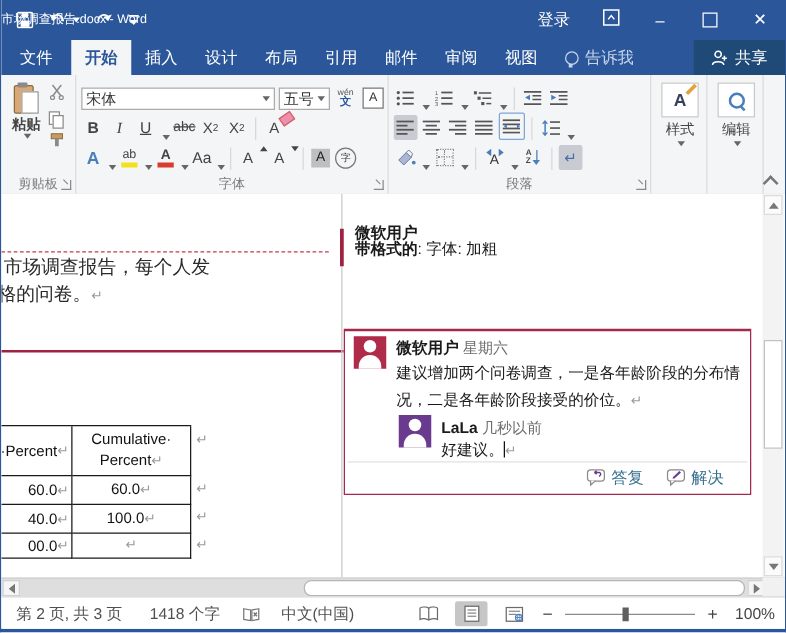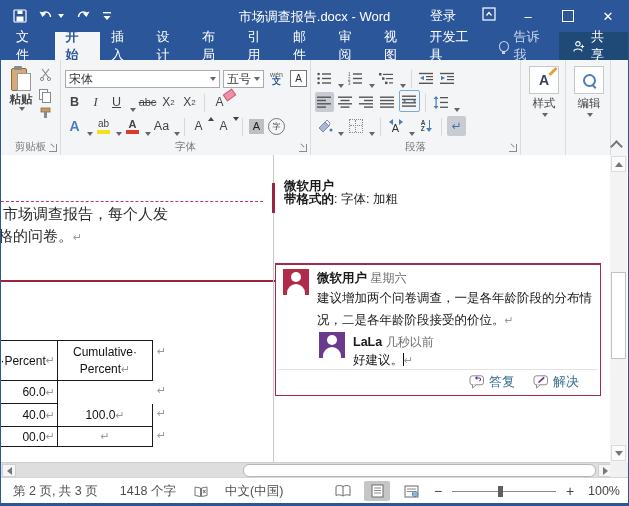--- a/index.html
+++ b/index.html
@@ -3,21 +3,21 @@
 <meta charset="utf-8">
 <style>
   html,body{margin:0;padding:0;background:#fff;}
   #window{position:relative;width:629px;height:506px;font-family:"Liberation Sans","DejaVu Sans",sans-serif;
     box-sizing:border-box;border-left:1px solid #2b579a;border-right:1px solid #2b579a;border-bottom:3px solid #2b579a;
     overflow:hidden;background:#fff;}
   
   .titlebar{position:absolute;left:0;top:0;right:0;height:32px;background:#2b579a;display:flex;align-items:center;color:#fff;}
   .qat{display:flex;align-items:center;gap:12px;padding-left:12px;}
   .qat .qbtn{display:flex;align-items:center;}
-  .title{position:absolute;left:0;right:0;top:8px;text-align:center;font-size:13px;color:#fff;pointer-events:none;}
+  .title{position:absolute;left:0;right:0;top:8px;text-align:left;font-size:10px;color:#fff;pointer-events:none;}
   .tb-right{margin-left:auto;display:flex;align-items:center;height:100%;}
   .signin{font-size:13px;padding:0 14px;}
   .ribopt{padding:0 12px;}
   .winbtn{width:40px;height:100%;display:flex;align-items:center;justify-content:center;font-size:13px;}
   .maxbox{width:10px;height:10px;border:1px solid #fff;}
   .caret{display:inline-block;width:0;height:0;border-left:3.5px solid transparent;border-right:3.5px solid transparent;border-top:4px solid #666;margin-left:2px;}
   .caret.w{border-top-color:#fff;}
   
   .tabs{position:absolute;left:0;top:32px;right:0;height:28px;background:#2b579a;display:flex;align-items:stretch;color:#fff;font-size:13px;}
   .tab{display:flex;align-items:center;padding:0 11px;}
@@ -215,21 +215,20 @@
   <div class="tabs">
     <span class="tab file">文件</span>
     <span class="tab active">开始</span>
     <span class="tab">插入</span>
     <span class="tab">设计</span>
     <span class="tab">布局</span>
     <span class="tab">引用</span>
     <span class="tab">邮件</span>
     <span class="tab">审阅</span>
     <span class="tab">视图</span>
-    <span class="tab">开发工具</span>
     <span class="tab tellme">
         <span class="bulb"></span>
         <span>告诉我</span>
       </span>
     <span class="tab share">
       <svg width="13" height="13" viewBox="0 0 13 13">
           <circle cx="5.5" cy="3.5" r="2.5" fill="none" stroke="#fff" stroke-width="1.2"></circle>
           <path d="M1 12 C1 8.5, 10 8.5, 10 12" fill="none" stroke="#fff" stroke-width="1.2"></path>
           <path d="M10.5 4.5 v4 M8.5 6.5 h4" stroke="#fff" stroke-width="1.2"></path>
         </svg>
@@ -521,20 +520,23 @@
           </div>
         <div class="tc c2 h">
             <span>Cumulative·</span>
             <span><span>Percent</span><span class="pil">↵</span></span>
           </div>
       </div>
       <div class="trow">
         <div class="tc c1 d">
             <span>60.0</span>
             <span class="pil">↵</span>
+          </div>
+        <div class="tc c2 d">
+            <span><span>60.0</span><span class="pil">↵</span></span>
           </div>
       </div>
       <div class="trow">
         <div class="tc c1 d">
             <span>40.0</span>
             <span class="pil">↵</span>
           </div>
         <div class="tc c2 d">
             <span><span>100.0</span><span class="pil">↵</span></span>
           </div>

